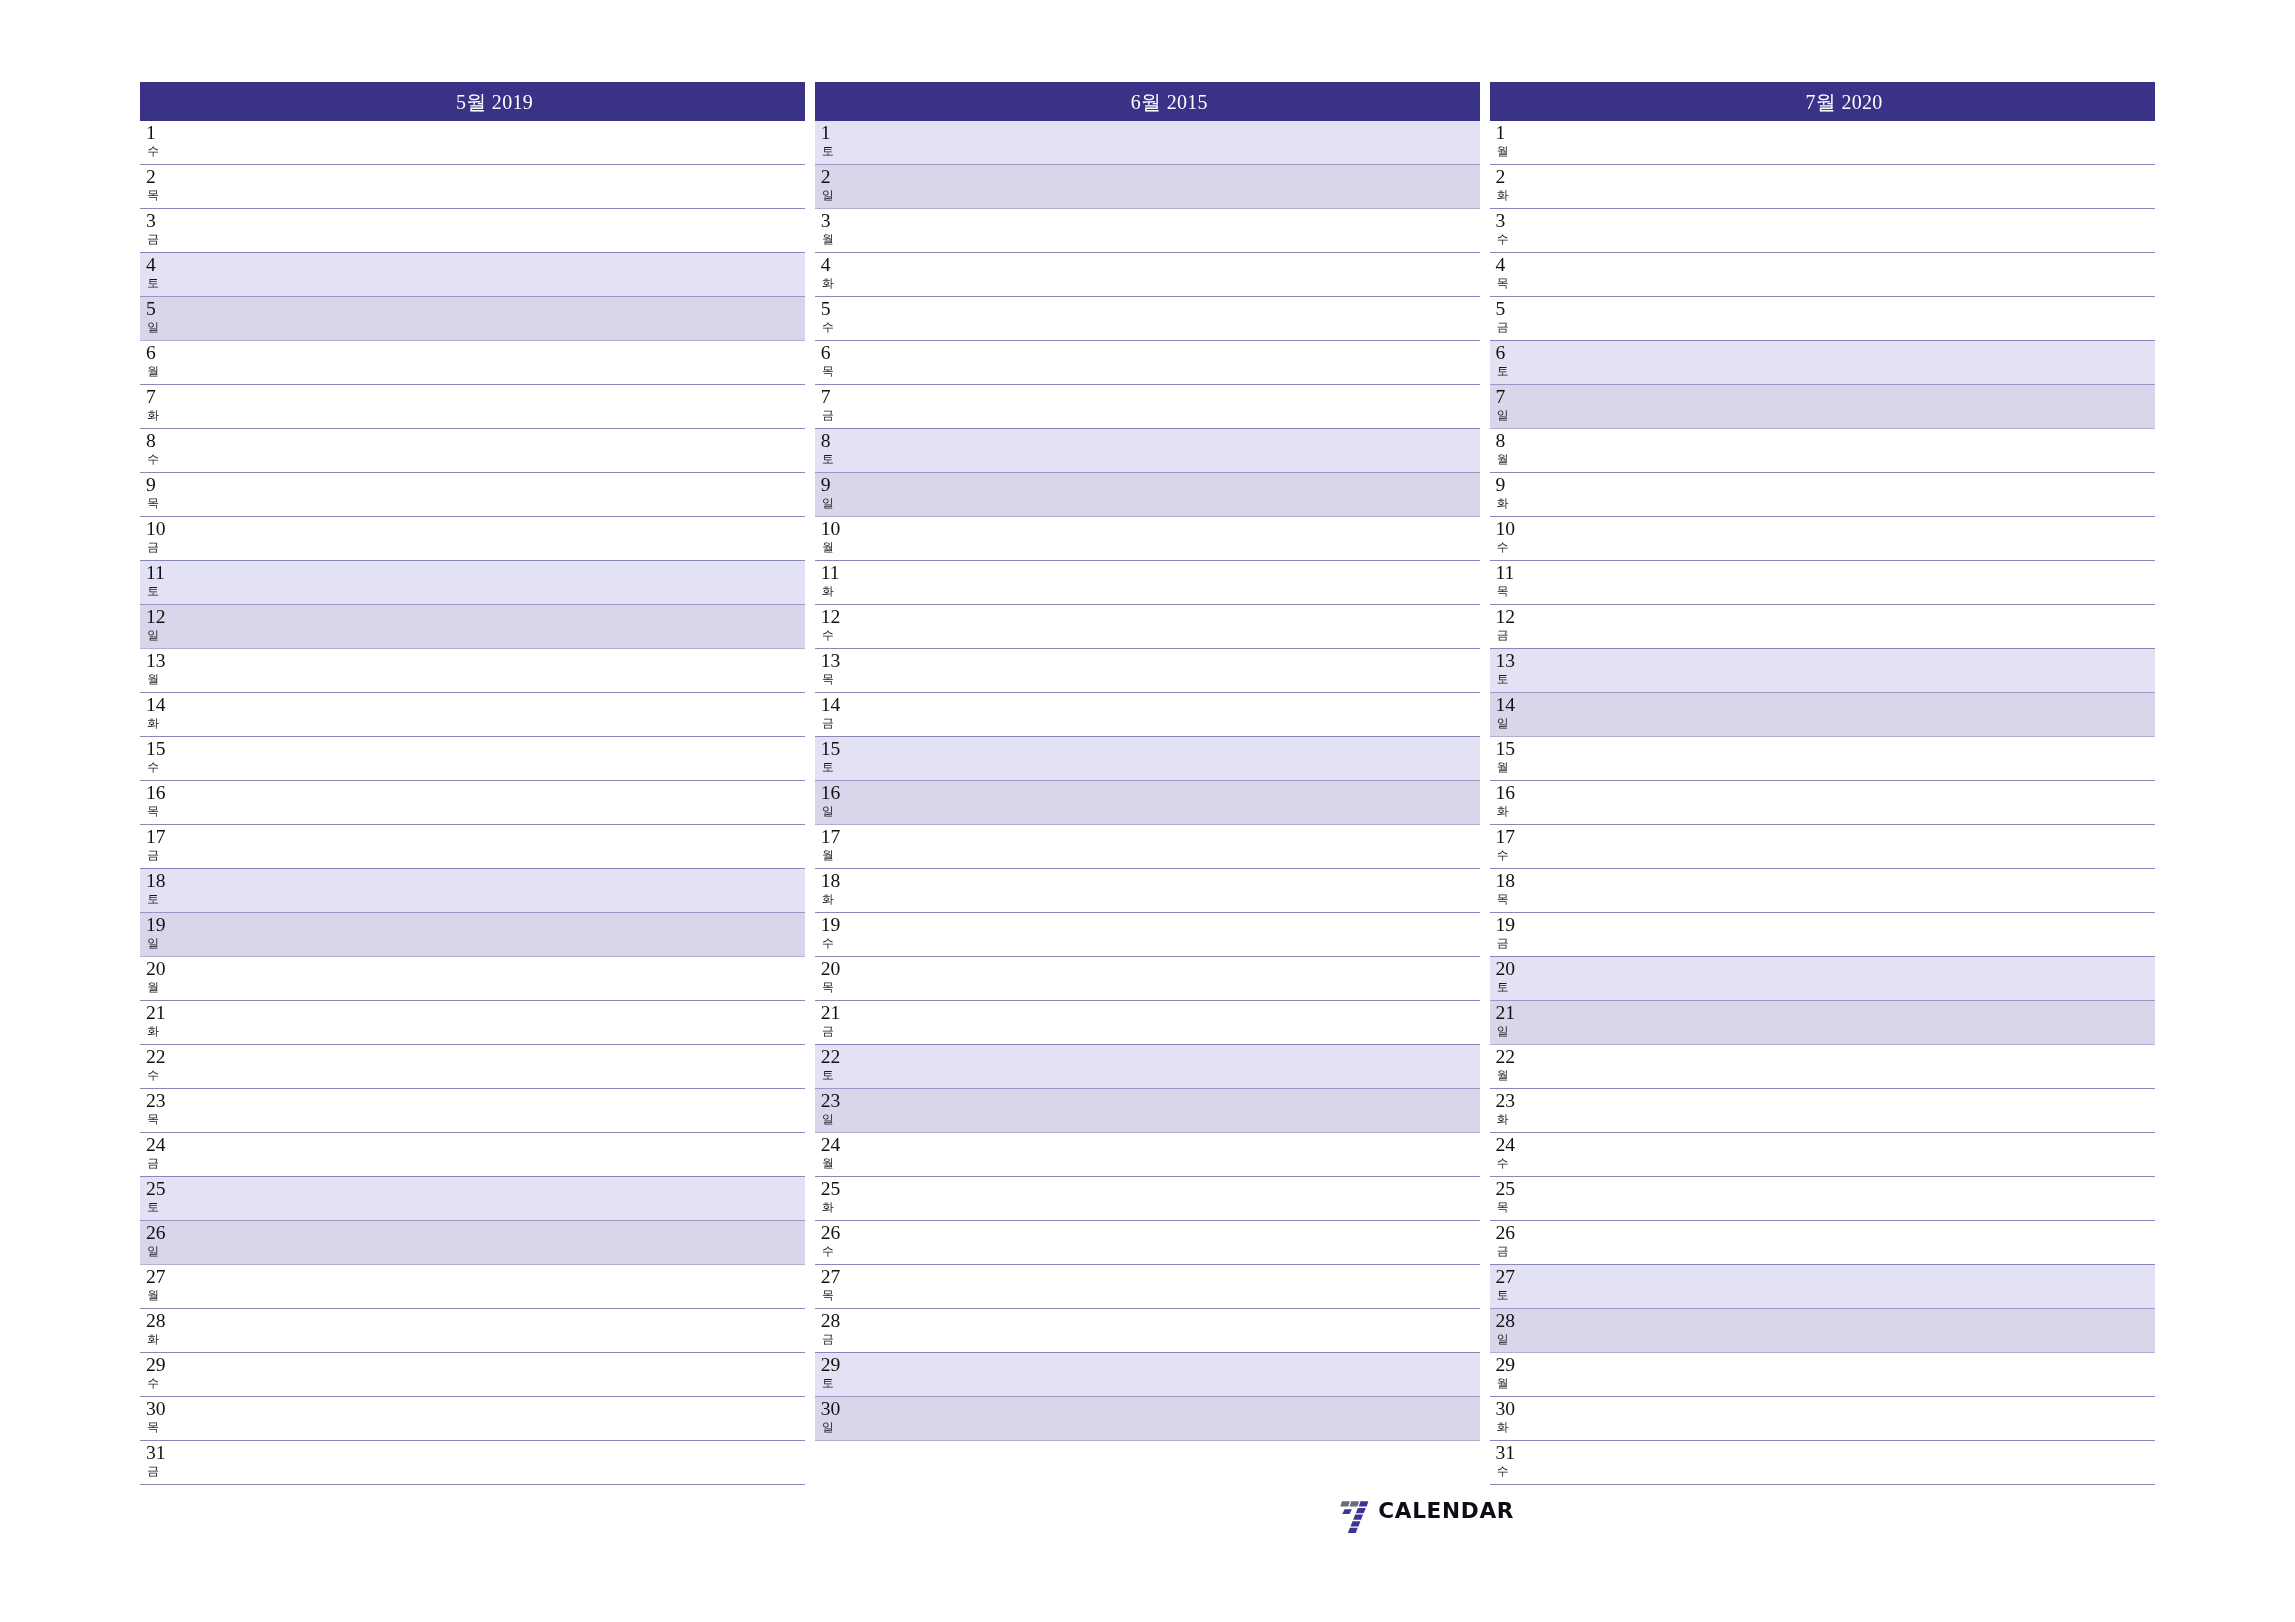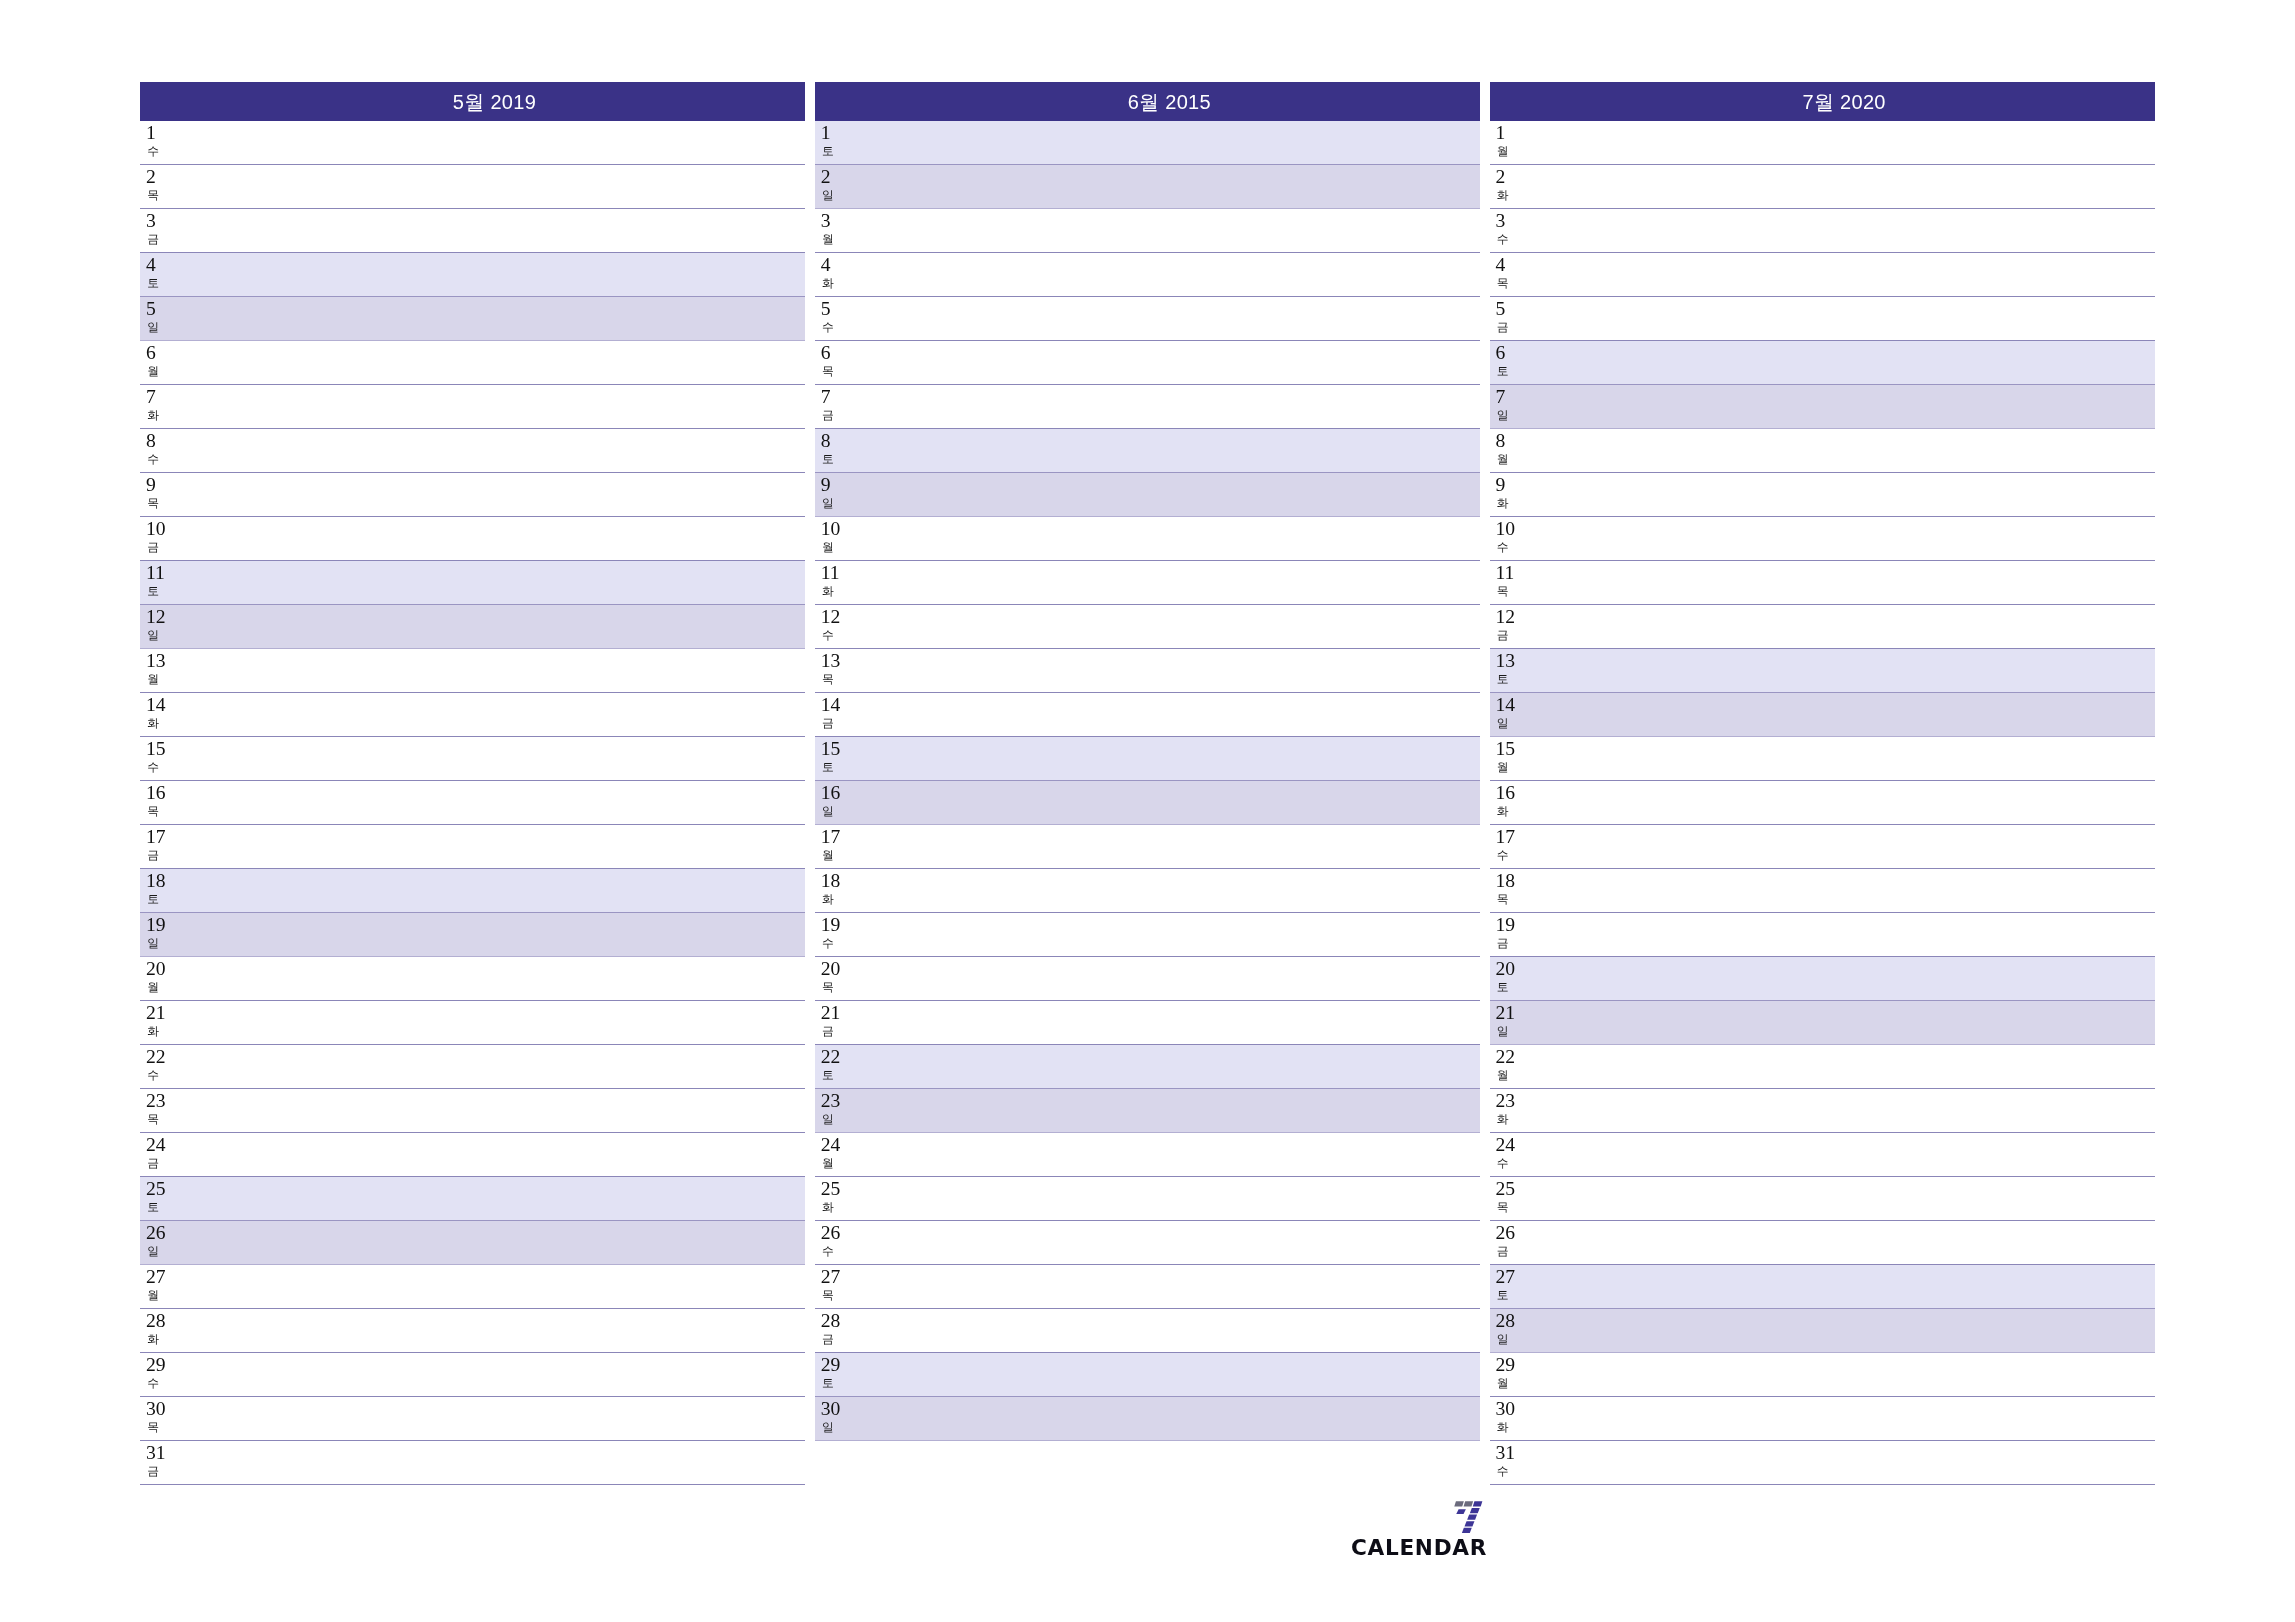--- a/index.html
+++ b/index.html
@@ -39,21 +39,21 @@
   .month-header {
     height: 39px;
     background: #3a3287;
     color: #ffffff;
     display: flex;
     align-items: center;
     justify-content: center;
     font-size: 20px;
     line-height: 1;
     letter-spacing: 0.3px;
-    font-family: Liberation Sans, sans-serif;
+    font-family: Liberation Serif, serif;
     padding-left: 44px;
   }
 
   .days-list {
     margin: 0;
     padding: 0;
     list-style: none;
   }
 
   .day-row {
@@ -95,22 +95,22 @@
   }
 
   
   #logo {
     position: absolute;
     left: 1336px;
     top: 1500px;
     width: 151px;
     height: 41px;
     display: flex;
-    flex-direction: column;
-    align-items: flex-end;
+    flex-direction: row;
+    align-items: flex-start;
   }
   #logo-mark {
     width: 37px;
     height: 37px;
     position: relative;
     flex: 0 0 37px;
   }
   #logo-mark svg { display: block; }
   #logo-text {
     font-family: "DejaVu Sans", "Liberation Sans", sans-serif;

